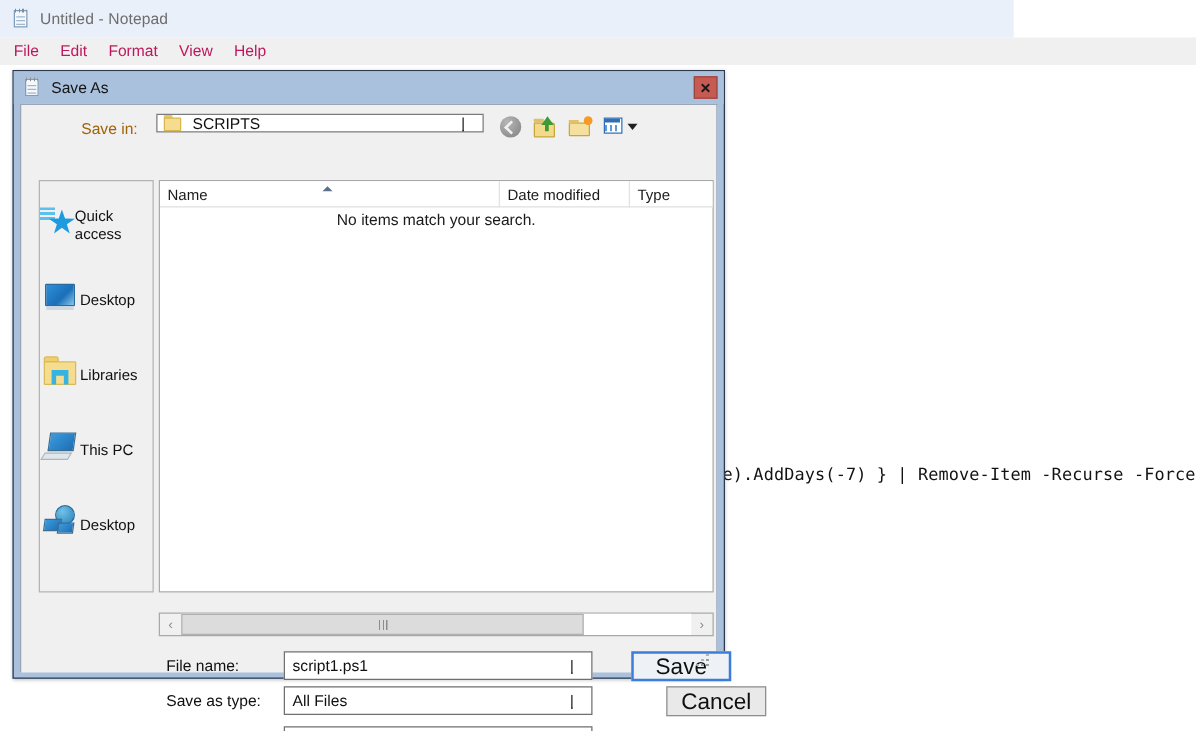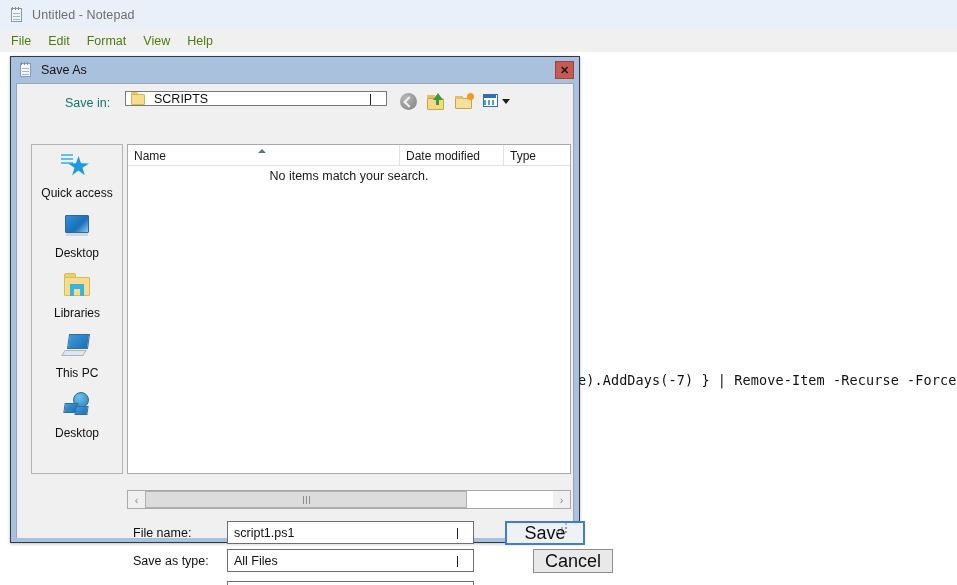--- a/index.html
+++ b/index.html
@@ -12,21 +12,21 @@
   }
 
   
   #notepad {
     position: absolute; left: 0; top: 0;
     width: 957px; height: 585px;
     background: #ffffff;
   }
   #notepad-titlebar {
     position: absolute; left: 0; top: 0;
-    width: 957px; height: 30px;
+    width: 811px; height: 30px;
     background: #eaf0fa;
     display: flex; align-items: center;
     padding-left: 9px;
   }
   #notepad-title-text {
     font-size: 12.5px;
     color: #6d6d6d;
     margin-left: 7px;
     letter-spacing: 0.1px;
   }
@@ -53,21 +53,21 @@
 
   #notepad-menubar {
     position: absolute; left: 0; top: 30px;
     width: 957px; height: 22px;
     background: #f0f0f0;
     display: flex; align-items: center;
     padding-left: 11px;
   }
   .menu-item {
     font-size: 12.5px;
-    color: #4d7c0f;
+    color: #be185d;
     padding: 2px 8px 2px 0;
     margin-right: 9px;
     cursor: default;
   }
 
   #notepad-textarea {
     position: absolute; left: 0; top: 52px;
     width: 957px; height: 533px;
     background: #ffffff;
     overflow: hidden;
@@ -120,21 +120,21 @@
     border-bottom: none;
   }
 
   
   #savein-row {
     position: absolute; left: 0; top: 0;
     width: 558px; height: 40px;
   }
   #savein-label {
     position: absolute; left: 48px; top: 12px;
-    font-size: 12.5px; color: #0f766e;
+    font-size: 12.5px; color: #a16207;
   }
   #savein-combo {
     position: absolute; left: 108px; top: 7px;
     width: 262px; height: 15px;
     background: #ffffff;
     border: 1px solid #7a7a7a;
     display: flex; align-items: center;
     padding-left: 5px;
     cursor: pointer;
   }
@@ -263,21 +263,21 @@
 
   
   #places-bar {
     position: absolute; left: 14px; top: 60px;
     width: 92px; height: 330px;
     background: #f0f0f0;
     border: 1px solid #b4b4b4;
   }
   .place {
     width: 100%; height: 60px;
-    display: flex; flex-direction: column;
+    display: flex; flex-direction: row;
     align-items: center; justify-content: flex-start;
     padding-top: 5px;
     cursor: pointer;
   }
   .place-label {
     font-size: 12px; color: #101010;
     margin-top: 4px;
   }
   .place-ico { width: 32px; height: 32px; position: relative; }
   .star-shape {

